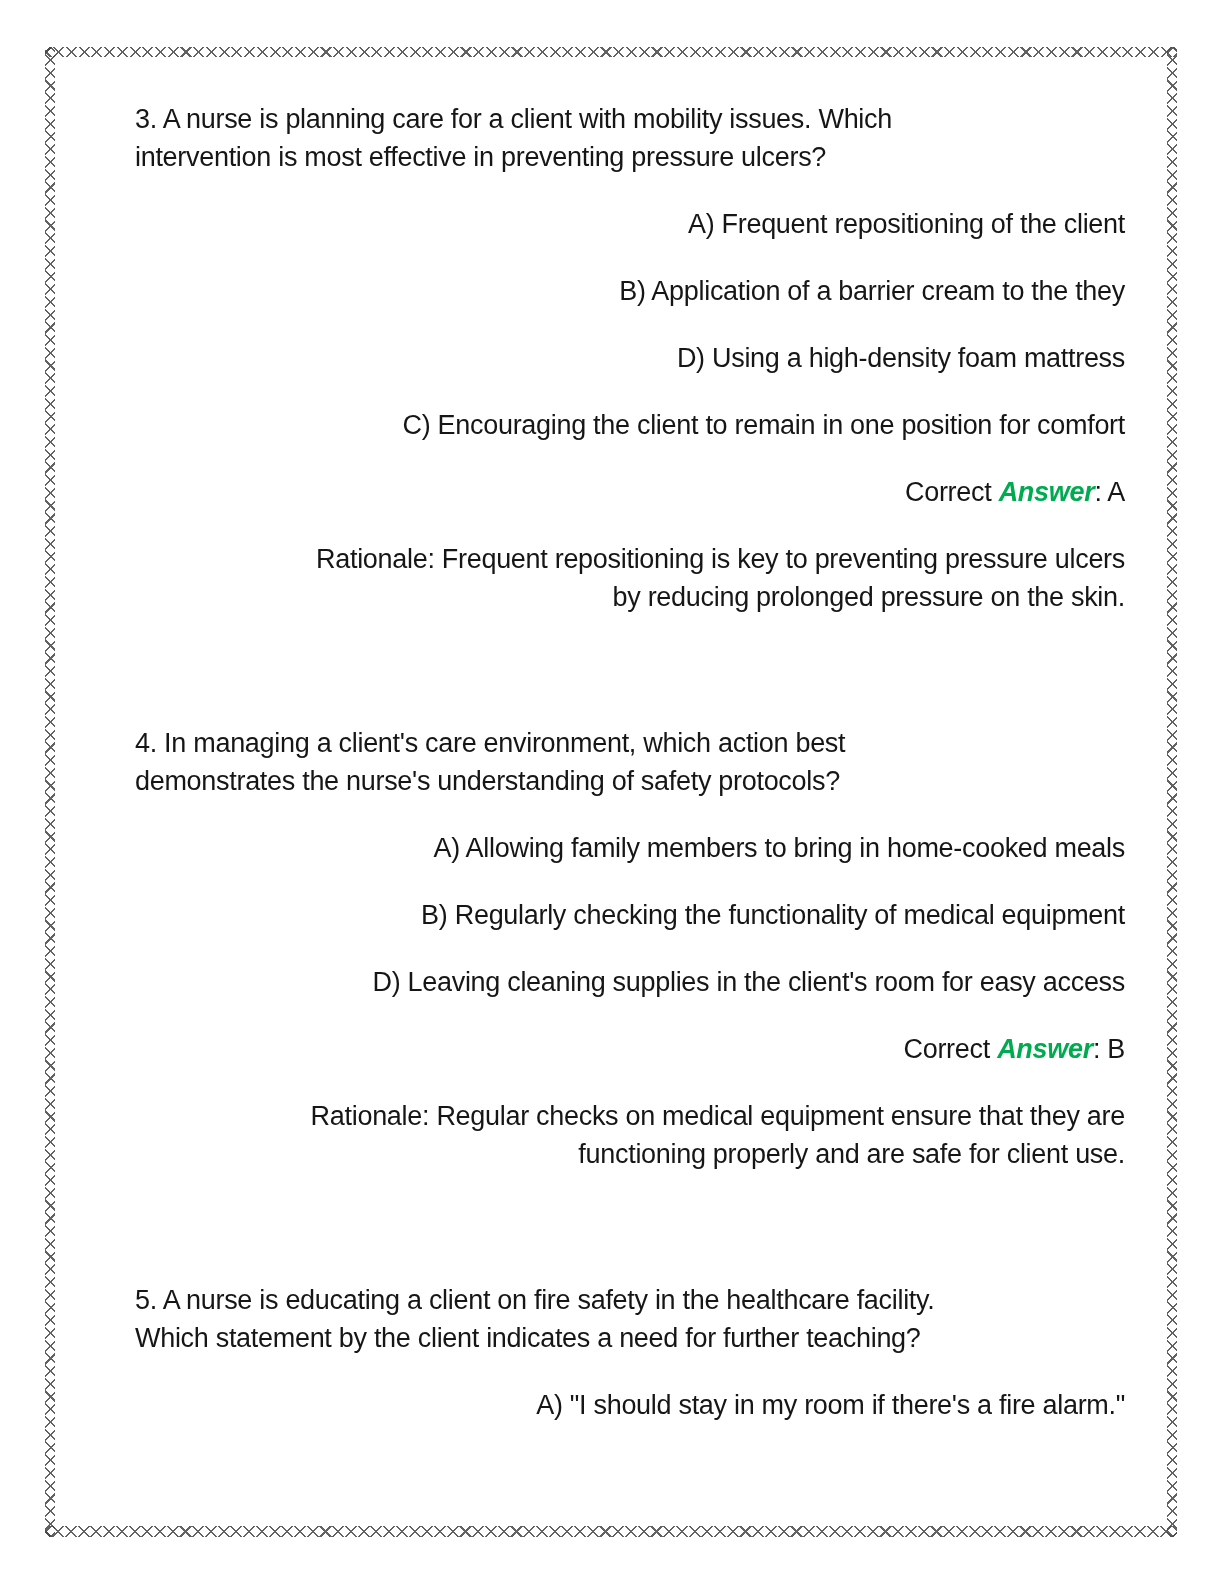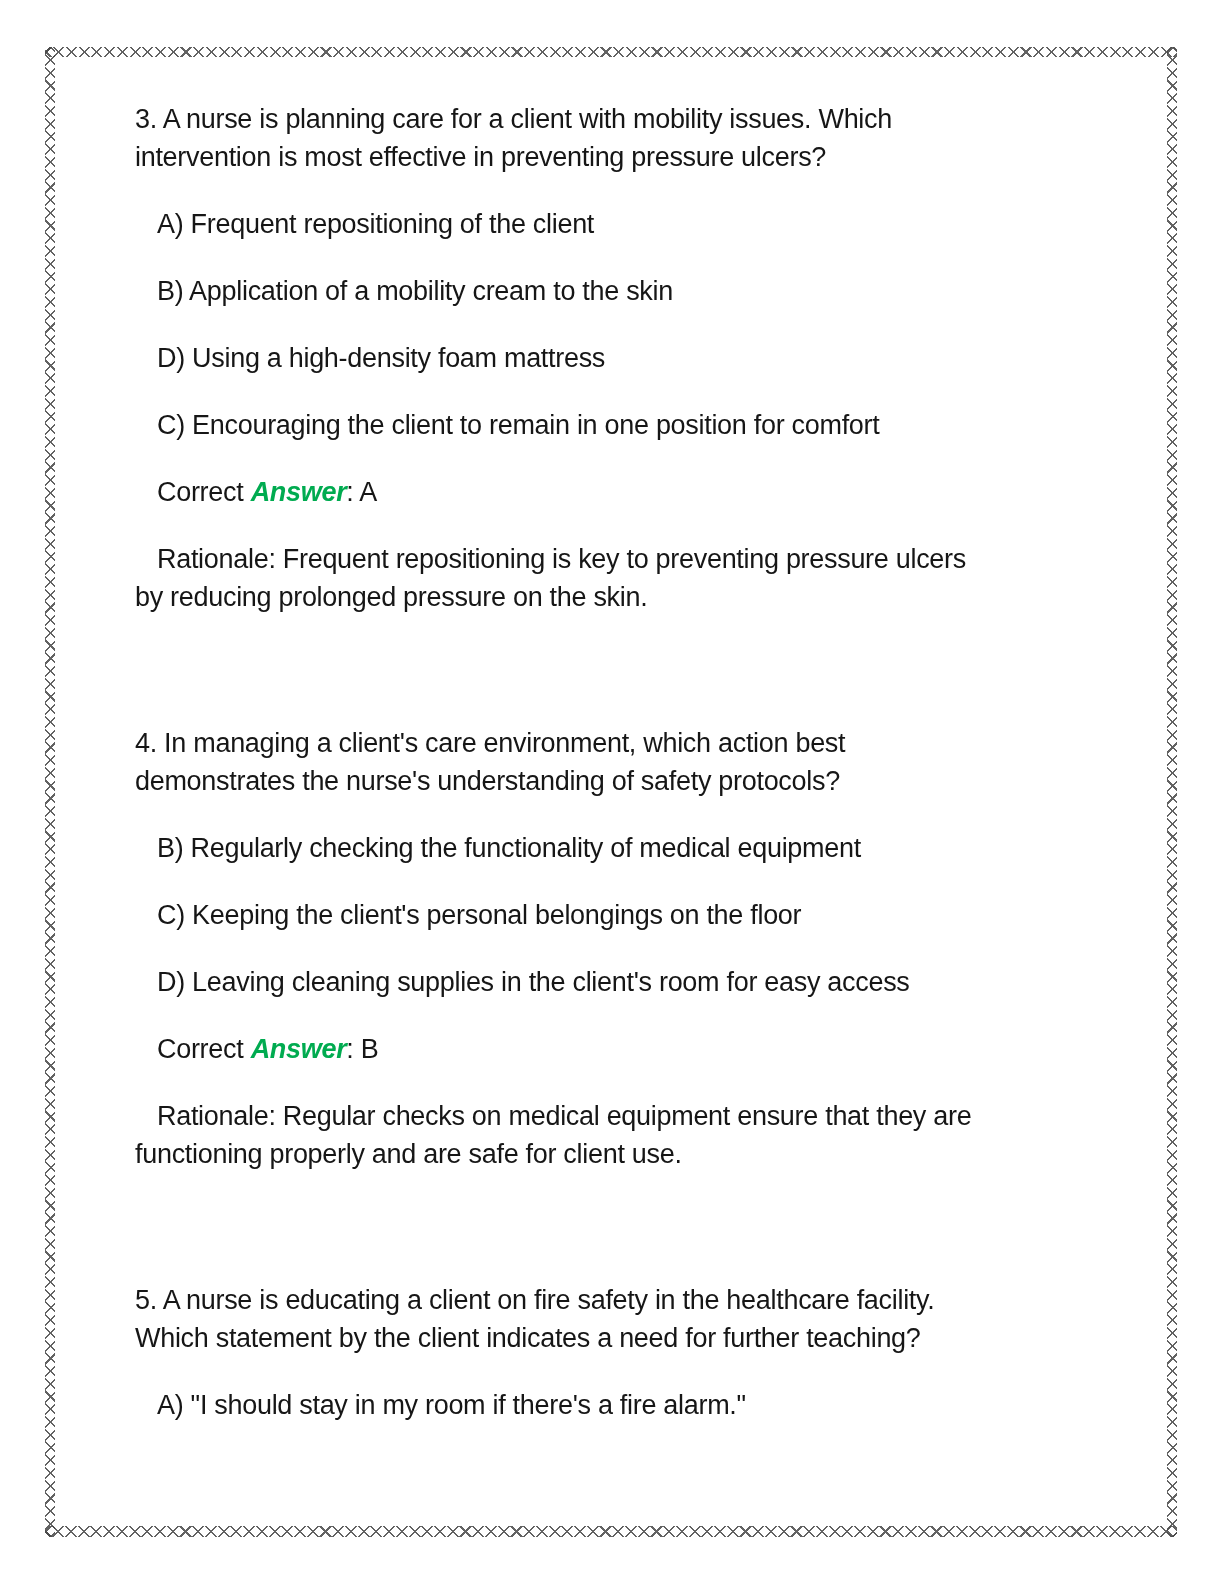--- a/index.html
+++ b/index.html
@@ -37,21 +37,21 @@
     font-size: 27px;
     line-height: 38px;
     letter-spacing: -0.3px;
   }
   .para {
     margin: 0 0 29px 0;
     white-space: pre-line;
   }
   .question { margin-top: 0; }
   .question.spaced { margin-top: 108px; }
-  .option, .answer-line, .rationale { text-indent: 22px; }
+  .option, .answer-line, .rationale { text-indent: 22px; text-align: right; }
   .answer-word {
     font-weight: bold;
     font-style: italic;
   }
 </style>
 </head>
 <body>
 
 <div class="page">
 
@@ -59,33 +59,33 @@
   <div class="border-strip border-bottom"></div>
   <div class="border-strip border-left"></div>
   <div class="border-strip border-right"></div>
 
   <div class="content">
 
     <div>
       <p class="para question">3. A nurse is planning care for a client with mobility issues. Which
 intervention is most effective in preventing pressure ulcers?</p>
       <p class="para option">A) Frequent repositioning of the client</p>
-      <p class="para option">B) Application of a mobility cream to the skin</p>
+      <p class="para option">B) Application of a barrier cream to the they</p>
       <p class="para option">D) Using a high-density foam mattress</p>
       <p class="para option">C) Encouraging the client to remain in one position for comfort</p>
       <p class="para answer-line"><span>Correct </span><span class="answer-word" style="color:#00AB50">Answer</span><span>: A</span></p>
       <p class="para rationale">Rationale: Frequent repositioning is key to preventing pressure ulcers
 by reducing prolonged pressure on the skin.</p>
     </div>
 
     <div>
       <p class="para question spaced">4. In managing a client's care environment, which action best
 demonstrates the nurse's understanding of safety protocols?</p>
+      <p class="para option">A) Allowing family members to bring in home-cooked meals</p>
       <p class="para option">B) Regularly checking the functionality of medical equipment</p>
-      <p class="para option">C) Keeping the client's personal belongings on the floor</p>
       <p class="para option">D) Leaving cleaning supplies in the client's room for easy access</p>
       <p class="para answer-line"><span>Correct </span><span class="answer-word" style="color:#00AB50">Answer</span><span>: B</span></p>
       <p class="para rationale">Rationale: Regular checks on medical equipment ensure that they are
 functioning properly and are safe for client use.</p>
     </div>
 
     <div>
       <p class="para question spaced">5. A nurse is educating a client on fire safety in the healthcare facility.
 Which statement by the client indicates a need for further teaching?</p>
       <p class="para option">A) "I should stay in my room if there's a fire alarm."</p>

